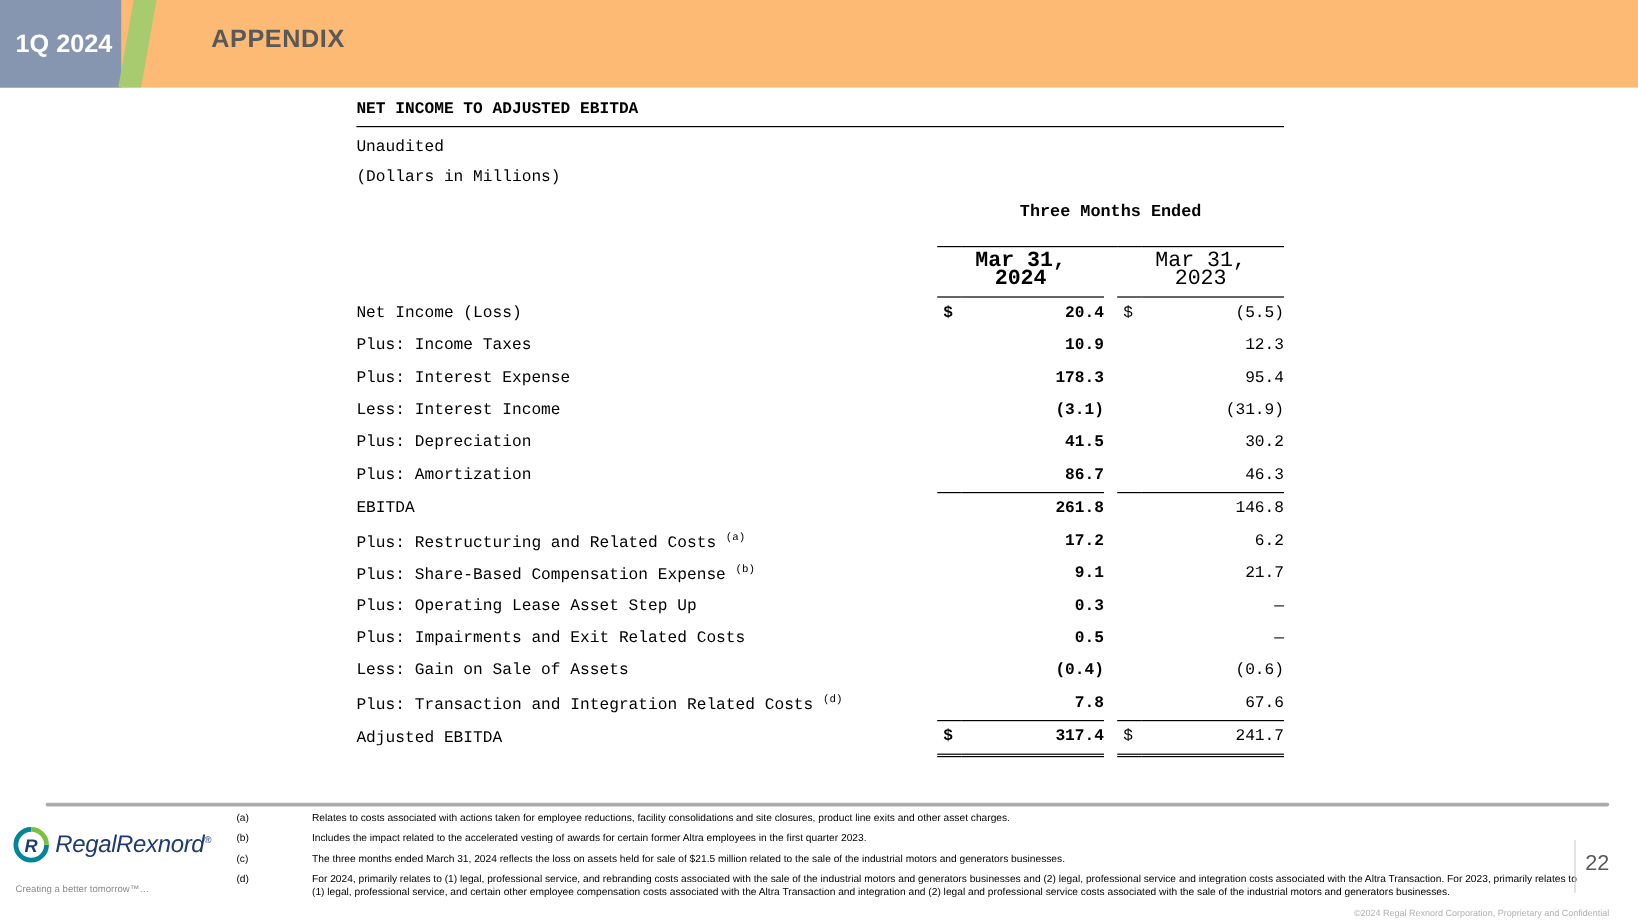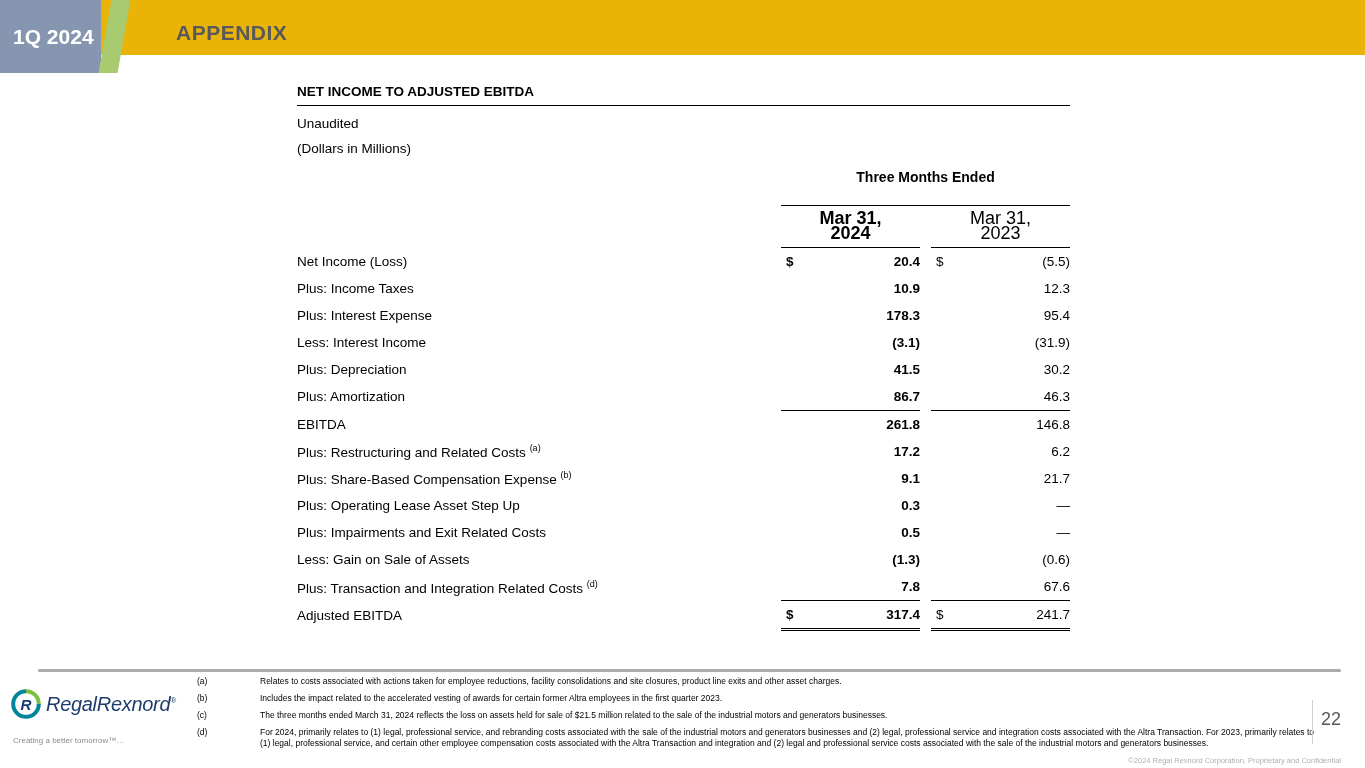--- a/index.html
+++ b/index.html
@@ -3,31 +3,31 @@
 <meta charset="utf-8">
 <style>
   html, body { margin: 0; padding: 0; }
   body {
     width: 1365px; height: 768px; background: #ffffff;
     font-family: "Liberation Sans", sans-serif; overflow: hidden;
   }
   .slide { position: relative; width: 1365px; height: 768px; background: #ffffff; }
 
   
-  .topbar { position: absolute; left: 0; top: 0; width: 1365px; height: 55px; background: #eab308; text-align: right; }
+  .topbar { position: absolute; left: 0; top: 0; width: 1365px; height: 73px; background: #fdba74; text-align: right; }
   .badge {
     position: absolute; left: 0; top: 0; width: 101px; height: 73px; background: #8796b0;
     color: #ffffff; font-size: 21px; font-weight: bold;
     display: flex; align-items: center; padding-left: 13px; box-sizing: border-box;
   }
   .stripe { position: absolute; left: 105px; top: 0; width: 19px; height: 73px; background: #a9cb70; transform: skewX(-10deg); }
   .page-title { position: absolute; left: 176px; top: 21px; font-size: 21px; font-weight: bold; color: #595959; letter-spacing: 0.5px; }
 
   
-  .table-wrap { position: absolute; left: 297px; top: 84px; width: 773px; color: #000; }
+  .table-wrap { position: absolute; left: 297px; top: 84px; width: 773px; color: #000; font-family: Liberation Mono, monospace; }
   .tbl-title { font-size: 13.5px; font-weight: bold; padding-bottom: 6px; border-bottom: 1.5px solid #000; }
   .tbl-sub { font-size: 13.5px; margin-top: 10px; }
 
   table { border-collapse: collapse; width: 773px; margin-top: 12px; table-layout: fixed; }
   .period { font-size: 14px; font-weight: bold; text-align: center; padding-bottom: 20px; border-bottom: 1.5px solid #000; }
   .colhead { font-size: 18px; text-align: center; line-height: 15px; padding: 5px 0 6px 0; border-bottom: 1.5px solid #000; }
   .colhead.b { font-weight: bold; }
 
   tbody td { height: 27px; font-size: 13.5px; vertical-align: middle; padding: 0; }
   td.lbl { text-align: left; }
@@ -177,21 +177,21 @@
             <td class="lbl">Plus: Impairments and Exit Related Costs</td>
             <td class="cur num b"></td>
             <td class="val num b">0.5</td>
             <td class="gap"></td>
             <td class="cur num"></td>
             <td class="val num">—</td>
           </tr>
           <tr>
             <td class="lbl">Less: Gain on Sale of Assets</td>
             <td class="cur num b"></td>
-            <td class="val num b">(1.3)</td>
+            <td class="val num b">(0.4)</td>
             <td class="gap"></td>
             <td class="cur num"></td>
             <td class="val num">(0.6)</td>
           </tr>
           <tr class="rule">
             <td class="lbl">Plus: Transaction and Integration Related Costs <sup>(d)</sup></td>
             <td class="cur num b"></td>
             <td class="val num b">7.8</td>
             <td class="gap"></td>
             <td class="cur num"></td>

